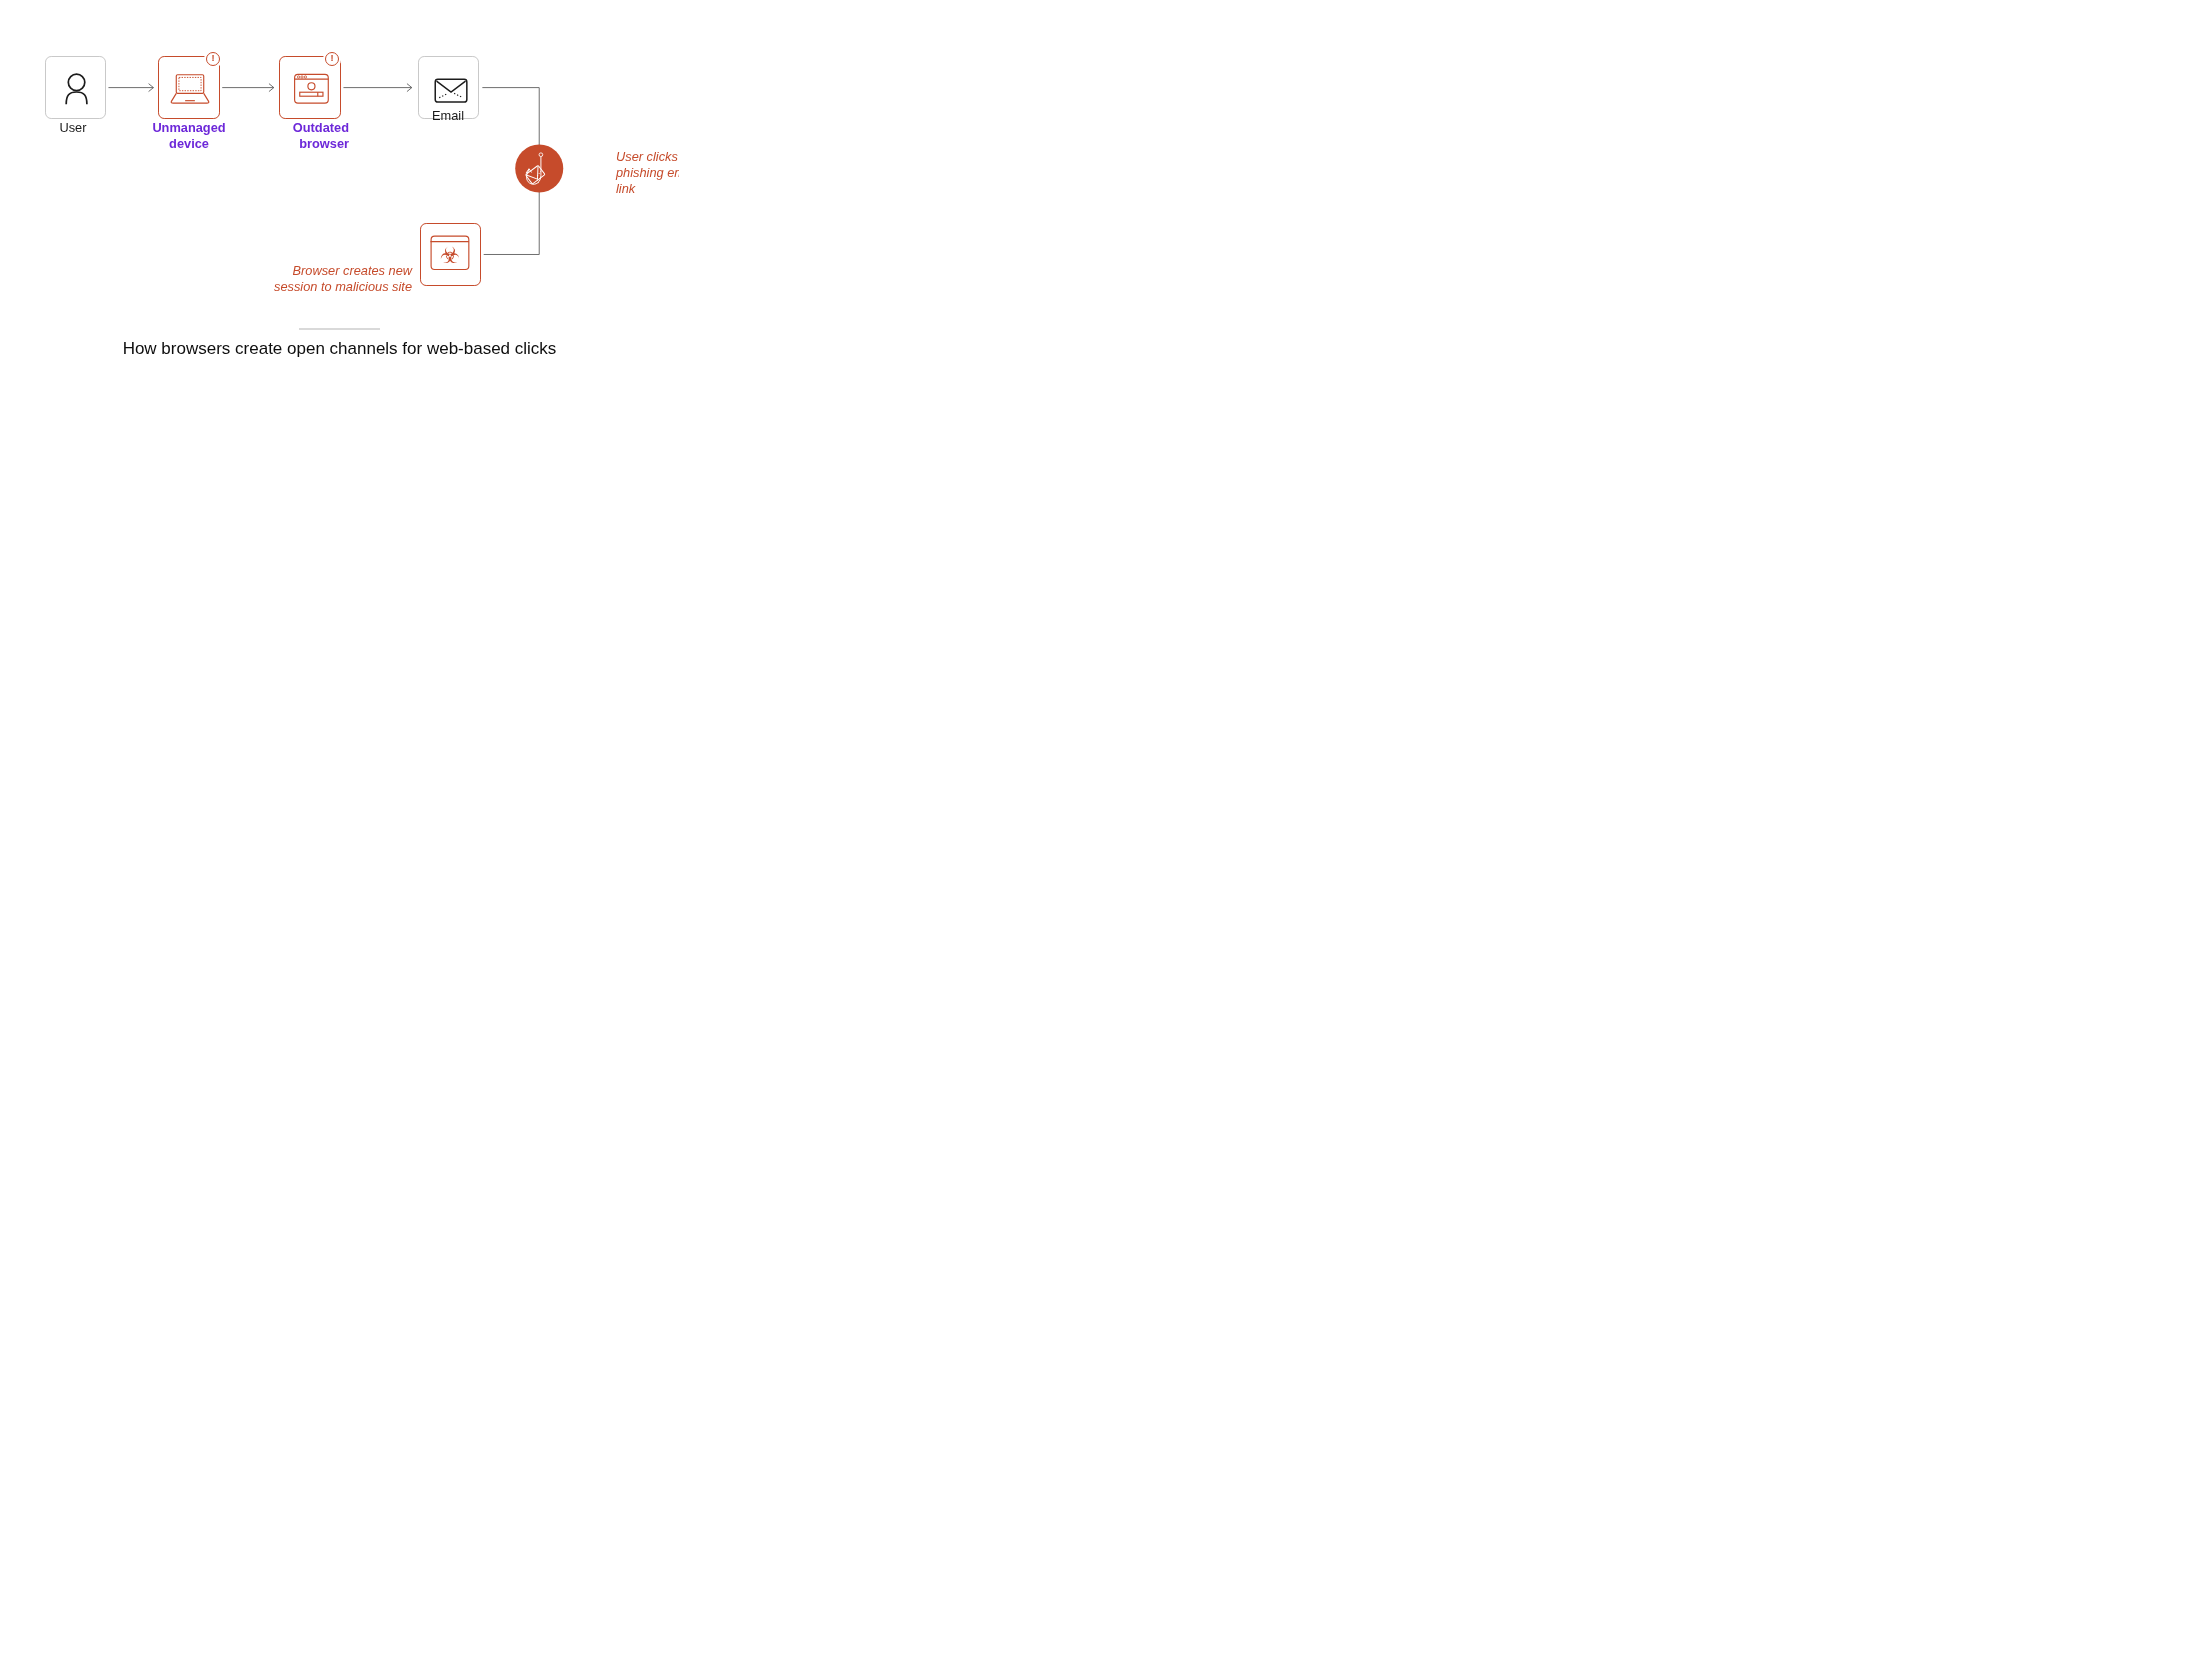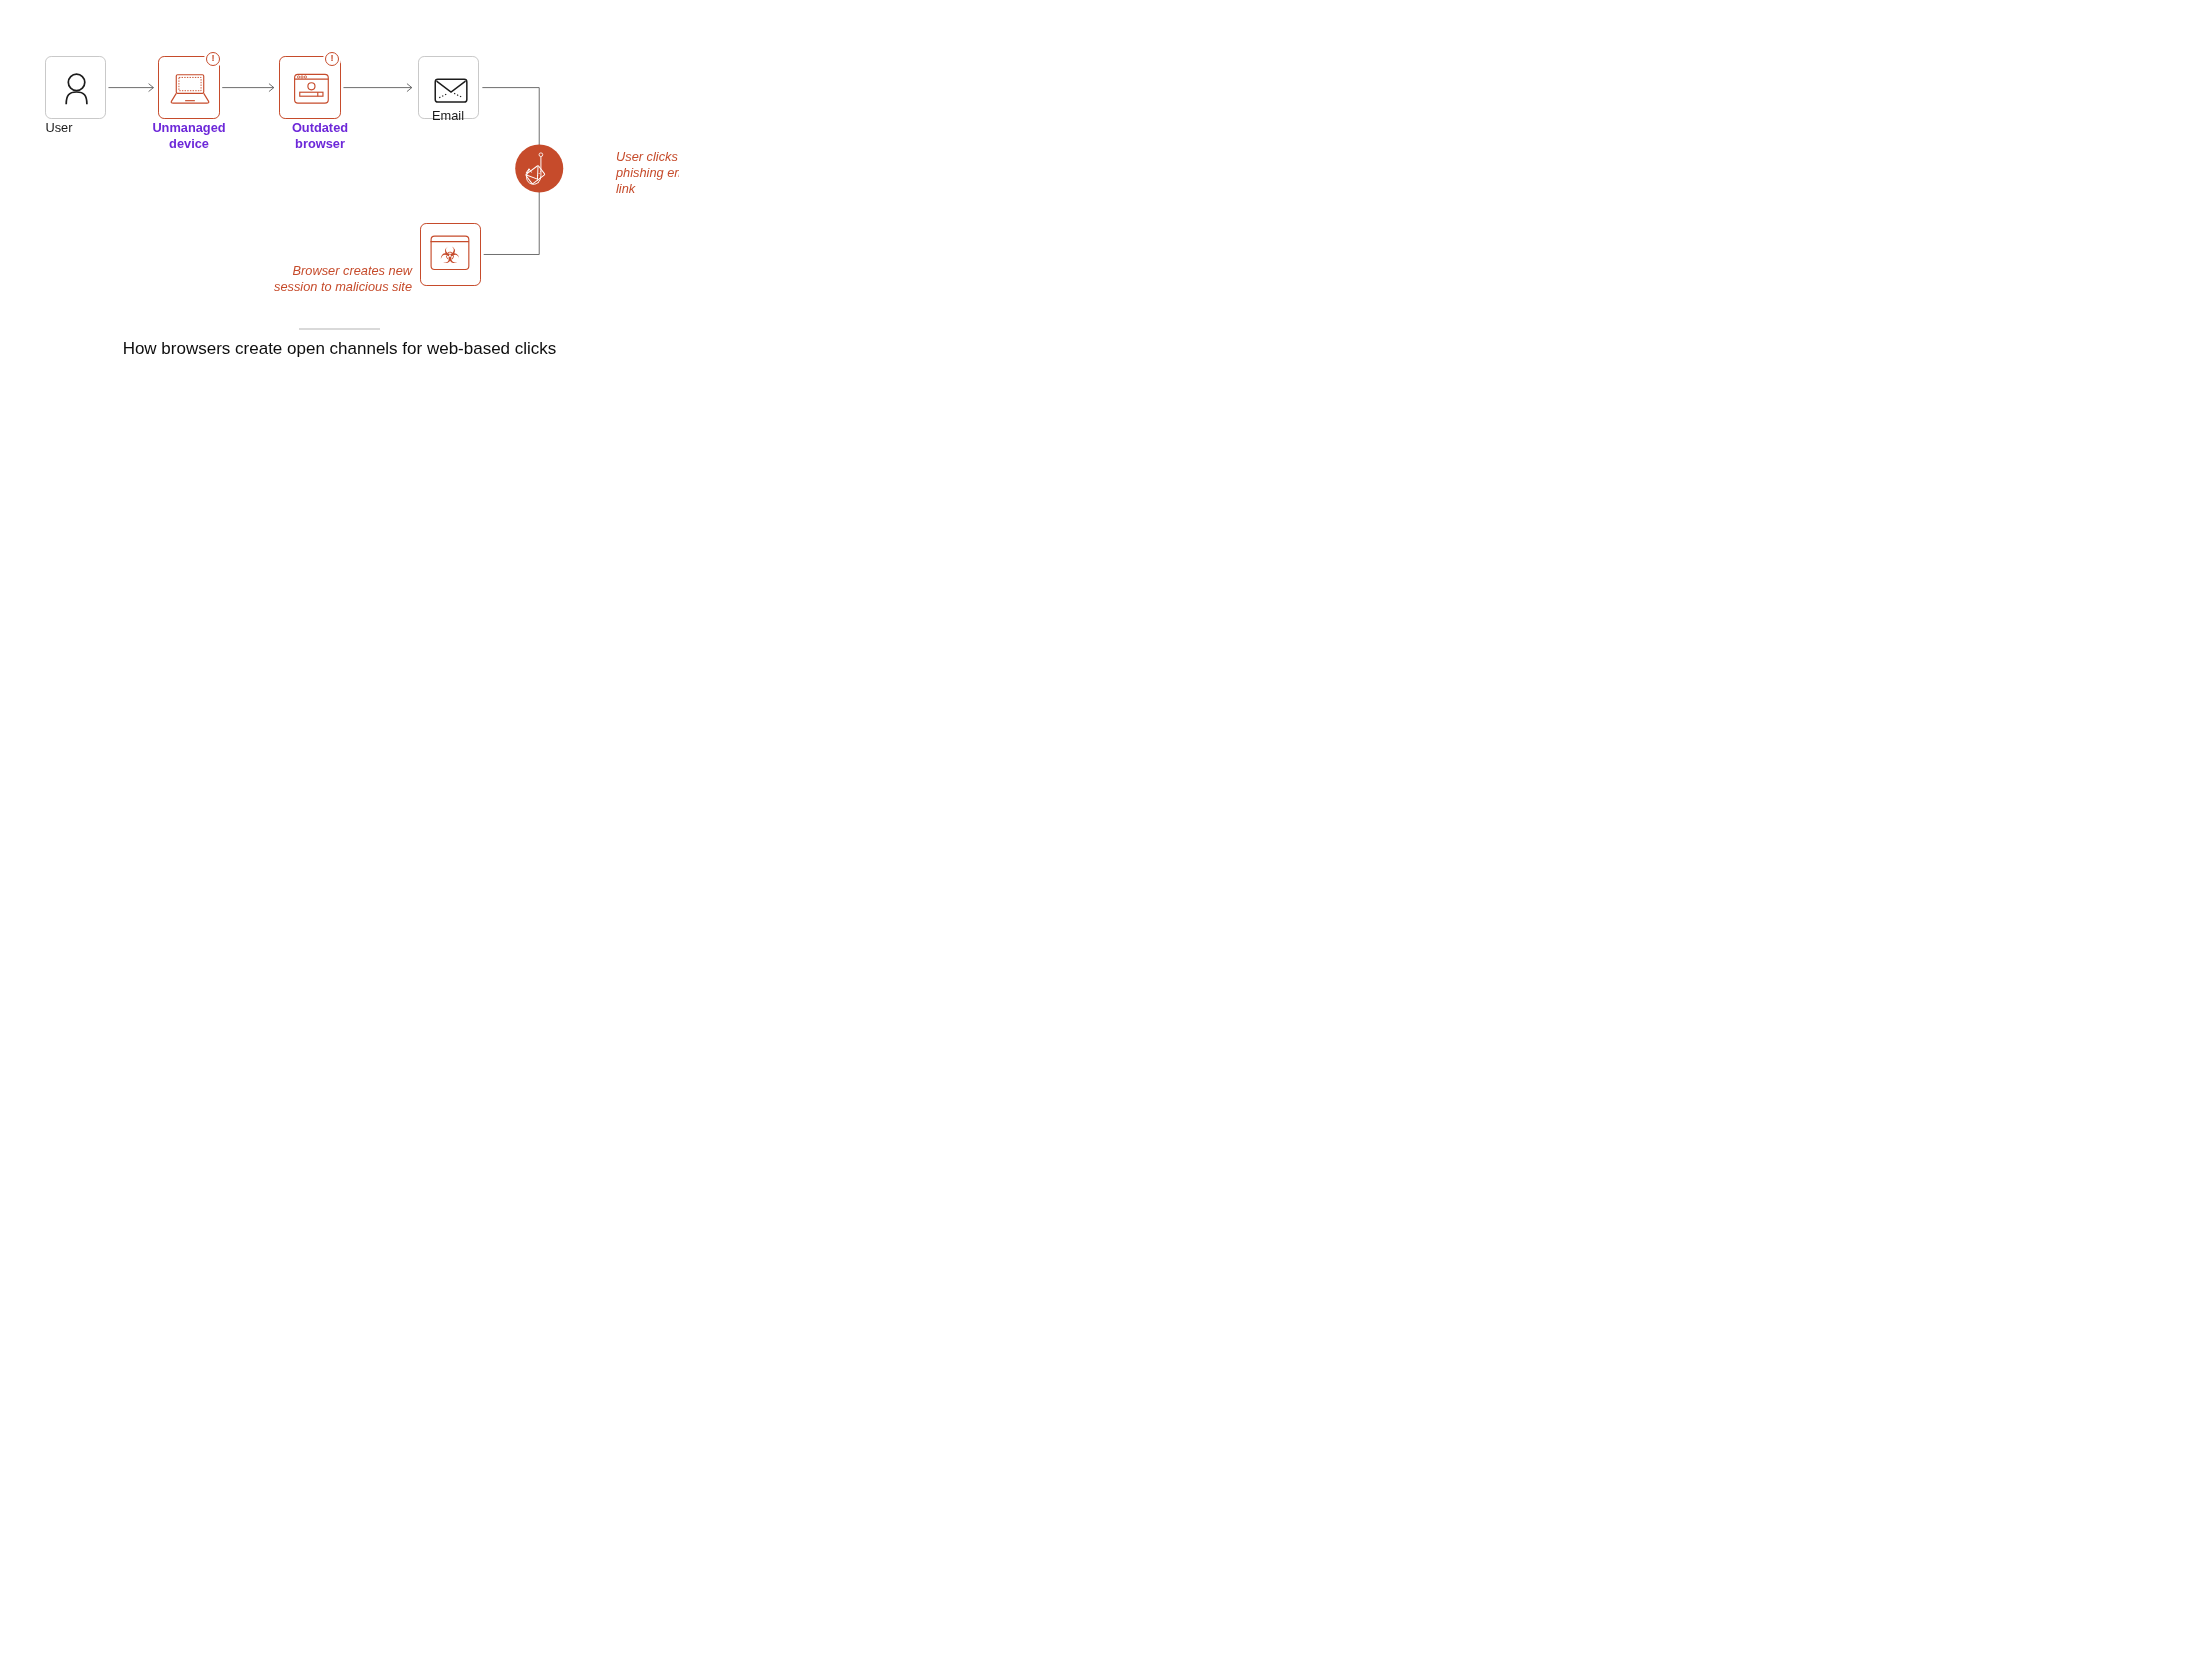--- a/index.html
+++ b/index.html
@@ -184,24 +184,24 @@
   <div class="node alert" style="left:420px; top:223px; width:61px; height:63px;">
     <svg width="61" height="63" viewBox="0 0 139 142">
       <g stroke="#C64B2B" fill="none" stroke-width="2.6">
         <rect x="23" y="27" width="86" height="76" rx="8"></rect>
         <path d="M21.5,39.3 H109"></path>
       </g>
       <text x="66" y="70" text-anchor="middle" dominant-baseline="central" font-family="DejaVu Sans, sans-serif" font-size="52" fill="#C64B2B">☣</text>
     </svg>
   </div>
 
-  <div class="node-label" style="left:6px;  top:120px; width:106px;">User</div>
+  <div class="node-label" style="left:20px;  top:120px; width:106px;">User</div>
   <div class="node-label alert" style="left:136px; top:120px; width:106px;">Unmanaged
 device</div>
-  <div class="node-label alert" style="left:267px; top:120px; width:106px;">Outdated
+  <div class="node-label alert" style="left:243px; top:120px; width:106px;text-align:right;">Outdated
 browser</div>
   <div class="node-label" style="left:395px; top:108px; width:106px;">Email</div>
 
   <div class="note" style="left:576px; top:149px; width:101px;margin-left:40px;">User clicks
 phishing email
 link</div>
   <div class="note right" style="left:266px; top:234px; width:146px;">Browser creates new
 session to malicious site</div>
 
   <div class="divider"></div>

